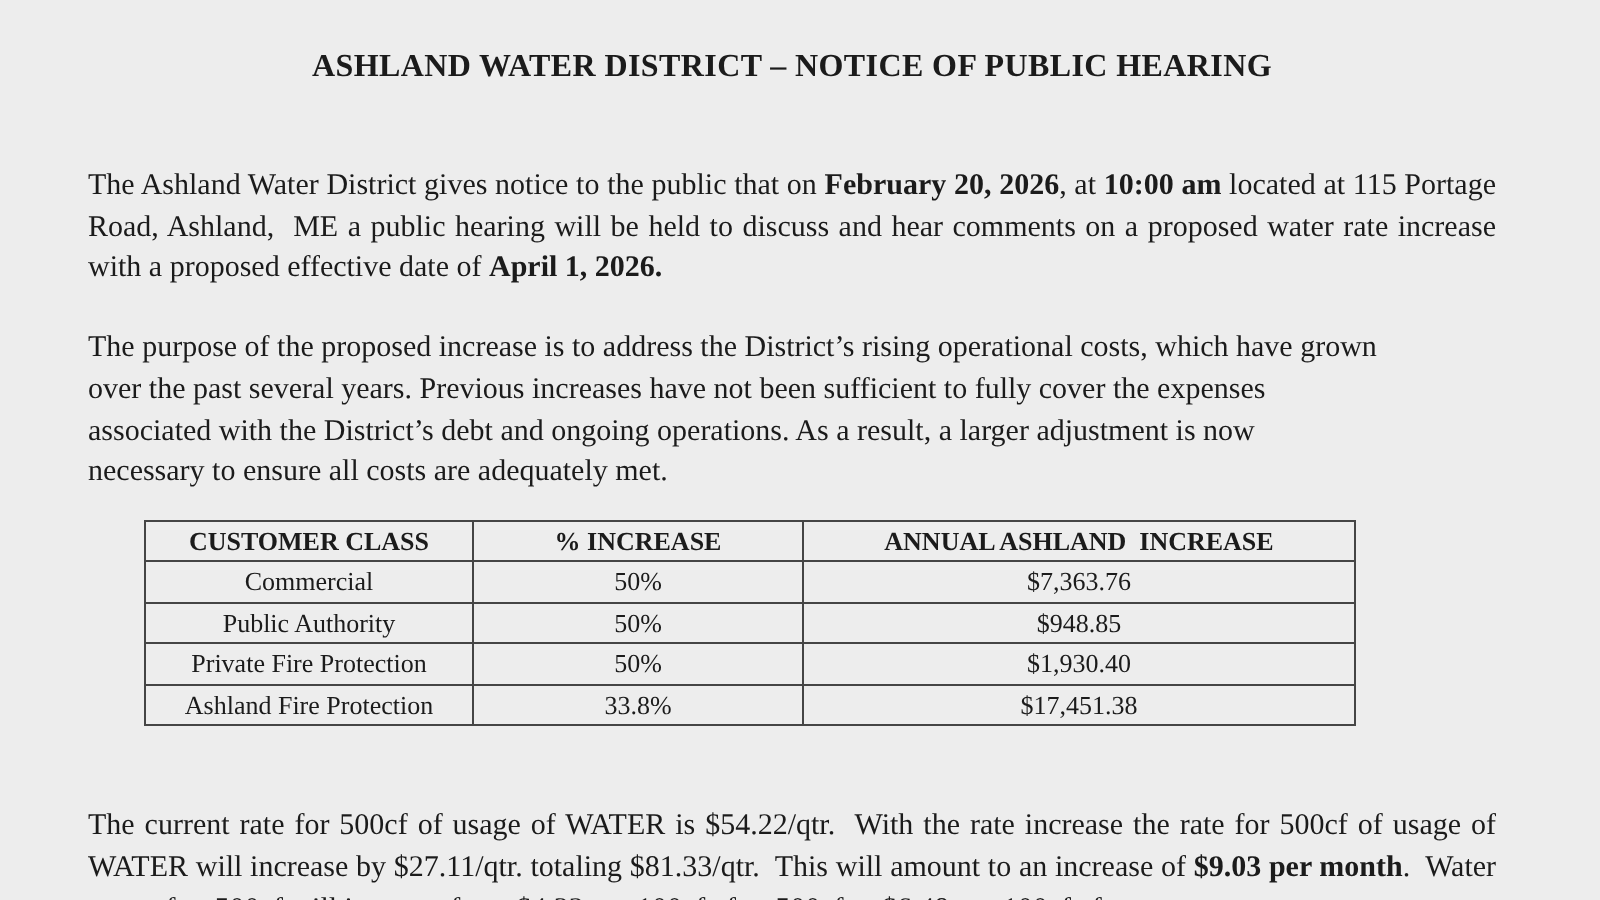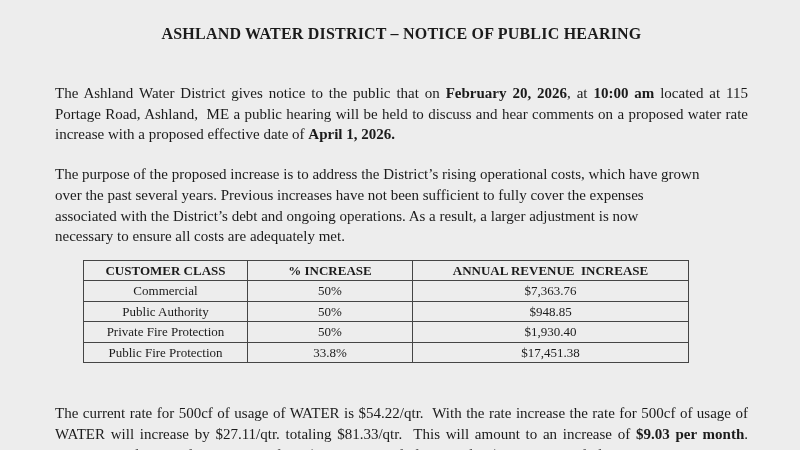--- a/index.html
+++ b/index.html
@@ -10,21 +10,21 @@
   * { box-sizing: border-box; }
   html, body { margin: 0; padding: 0; background: var(--bg); }
   .page {
     position: relative;
     width: 800px;
     height: 450px;
     overflow: hidden;
     background: var(--bg);
     color: var(--text);
     font-family: "Liberation Serif", serif;
-    padding: 24px 52px 0 55px;
+    padding: 24px 52px 0 44px;
   }
   .title {
     font-size: 16px;
     line-height: 19px;
     font-weight: bold;
     text-align: center;
     margin: 0 0 18px 0;
     letter-spacing: 0.2px;
   }
   .para {
@@ -74,41 +74,41 @@
   <table class="rate-table">
     <colgroup>
       <col style="width:164px">
       <col style="width:165px">
       <col style="width:276px">
     </colgroup>
     <thead>
       <tr>
           <th>CUSTOMER CLASS</th>
           <th>% INCREASE</th>
-          <th>ANNUAL REVENUE  INCREASE</th>
+          <th>ANNUAL ASHLAND  INCREASE</th>
         </tr>
     </thead>
     <tbody>
         <tr>
           <td>Commercial</td>
           <td>50%</td>
           <td>$7,363.76</td>
         </tr>
         <tr>
           <td>Public Authority</td>
           <td>50%</td>
           <td>$948.85</td>
         </tr>
         <tr>
           <td>Private Fire Protection</td>
           <td>50%</td>
           <td>$1,930.40</td>
         </tr>
         <tr>
-          <td>Public Fire Protection</td>
+          <td>Ashland Fire Protection</td>
           <td>33.8%</td>
           <td>$17,451.38</td>
         </tr>
       </tbody>
   </table>
 
   <p class="para justify para-rates"><span>The current rate for 500cf of usage of WATER is $54.22/qtr.  With the rate increase the rate for 500cf of usage of WATER will increase by $27.11/qtr. totaling $81.33/qtr.  This will amount to an increase of </span><span class="b">$9.03 per month</span><span>.  Water rates after 500cf will increase from $4.32 per 100cf after 500cf to $6.48 per 100cf after</span></p>
 
 </div>
 

